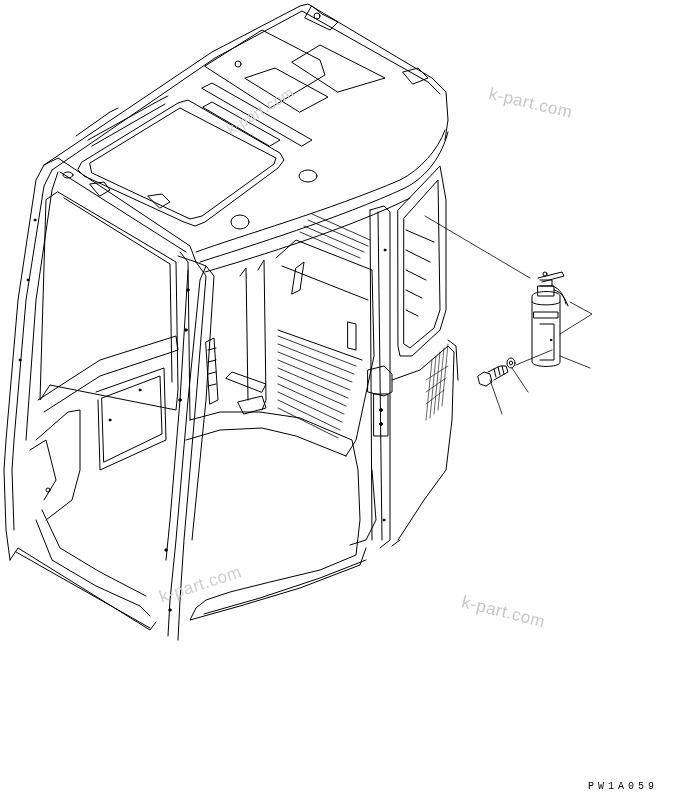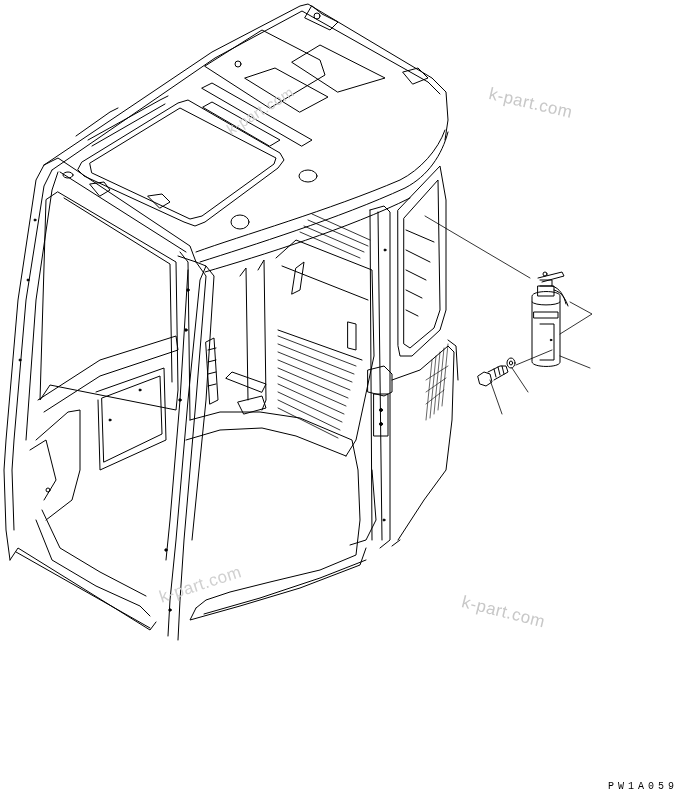--- a/index.html
+++ b/index.html
@@ -3,21 +3,21 @@
 <meta charset="utf-8">
 <style>
   html, body { margin:0; padding:0; background:#ffffff; }
   body { width:678px; height:796px; position:relative; overflow:hidden; font-family:"Liberation Sans", sans-serif; }
   #diagram { position:absolute; left:0; top:0; width:678px; height:796px; }
   .wm { position:absolute; font-family:"Liberation Sans", sans-serif; font-size:17px; color:#c8c8c8; letter-spacing:0.5px; white-space:nowrap; transform-origin:left center; }
   #wm1 { left:489px; top:84px; transform:rotate(13deg); }
   #wm2 { left:462px; top:592px; transform:rotate(14deg); }
   #wm3 { left:160px; top:588px; transform:rotate(-18deg); color:#d0d0d0; }
   #wm4 { left:228px; top:122px; transform:rotate(-32deg); color:#d0d0d0; font-size:15px; }
-  #drawing-code { position:absolute; right:0; bottom:4px; font-family:"Liberation Mono", monospace; font-size:10px; letter-spacing:4px; color:#000; }
+  #drawing-code { position:absolute; right:20px; bottom:4px; font-family:"Liberation Mono", monospace; font-size:10px; letter-spacing:4px; color:#000; }
 </style>
 </head>
 <body>
 
 <svg id="diagram" viewBox="0 0 678 796" xmlns="http://www.w3.org/2000/svg" fill="none" stroke="#000" stroke-width="1" stroke-linejoin="round" stroke-linecap="round">
 
   <g>
 
     <g>
       <path d="M44,165 L212,52 L300,6 L308,4 L432,78 L446,92 L448,120 L445,140"></path>

